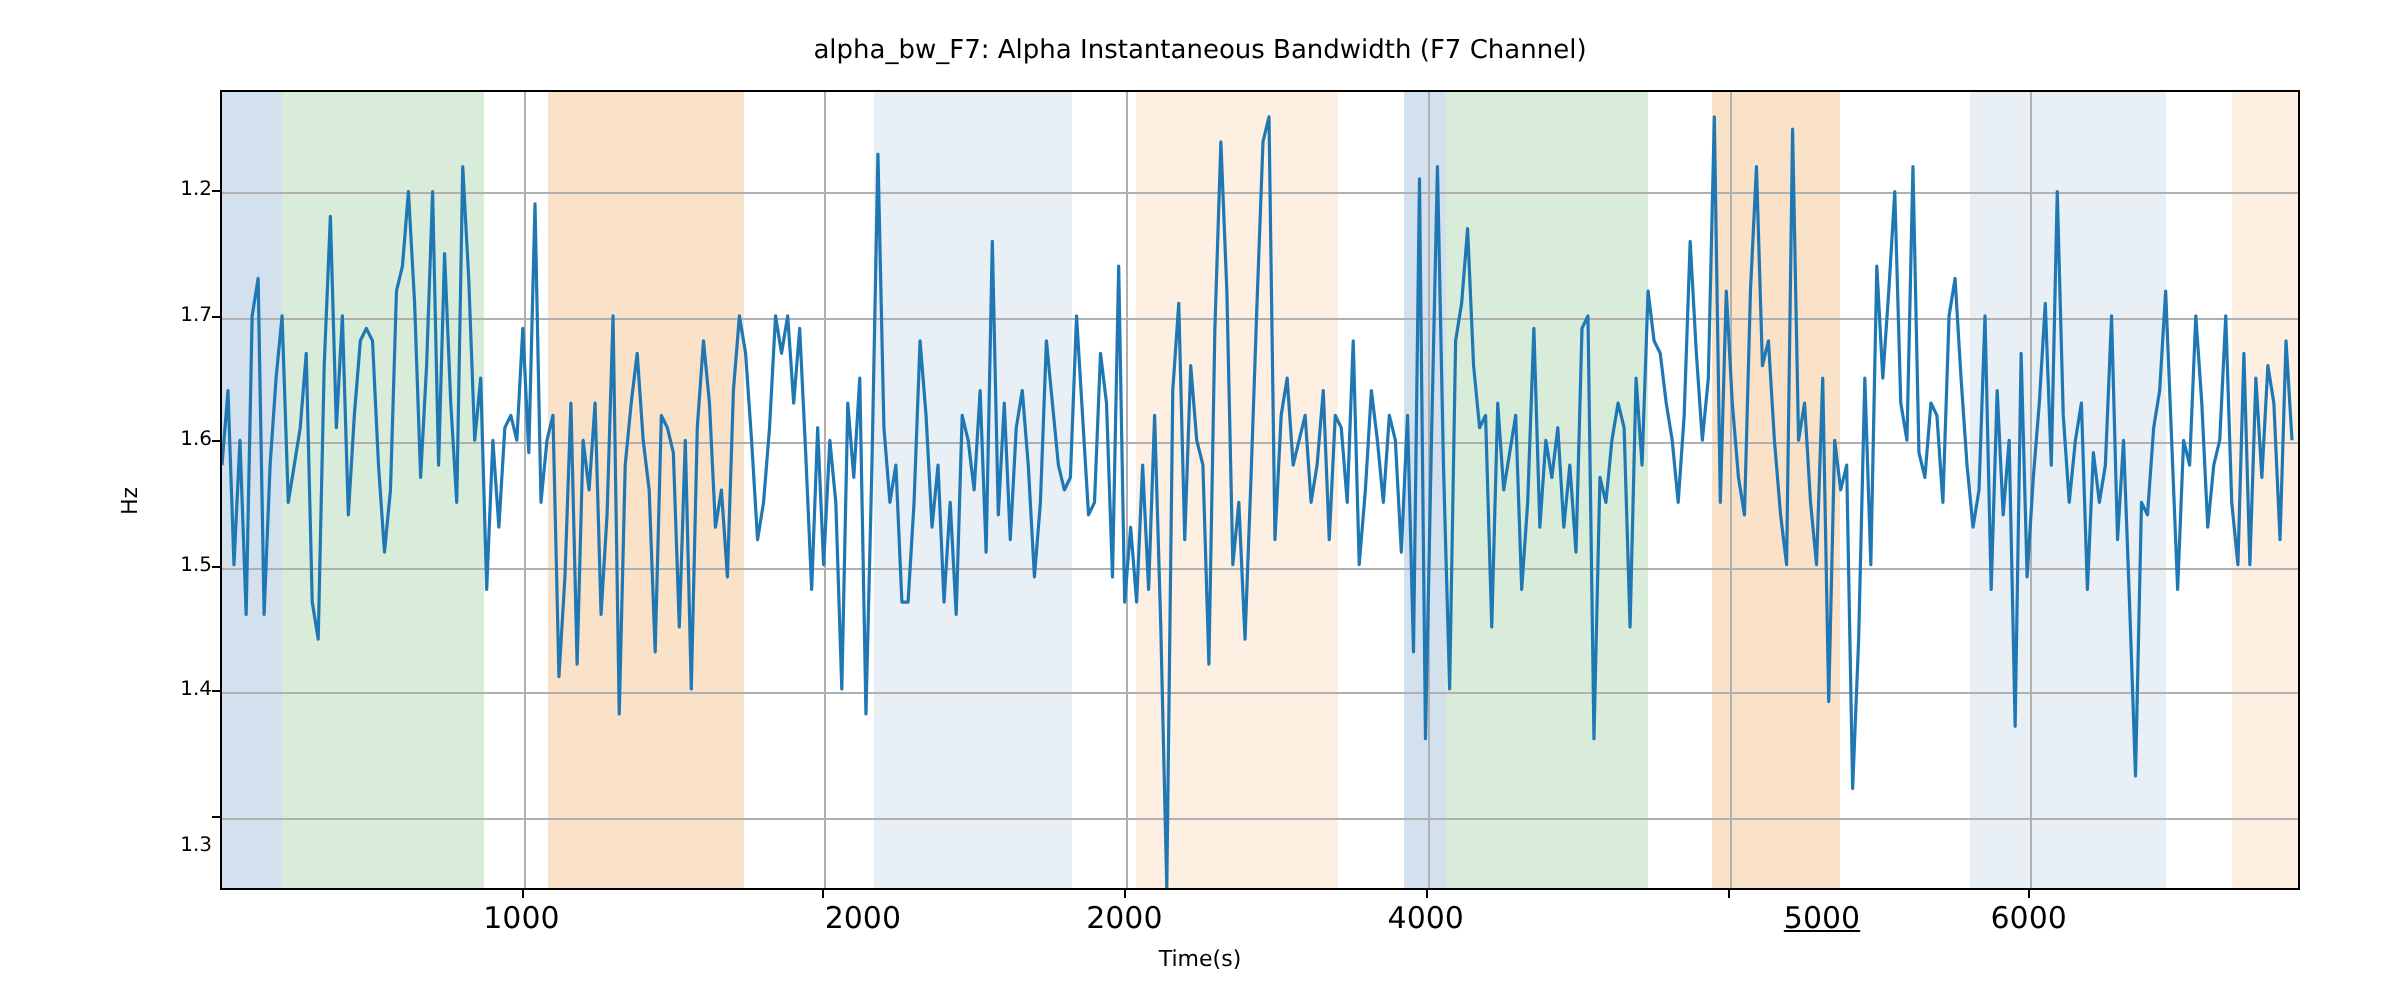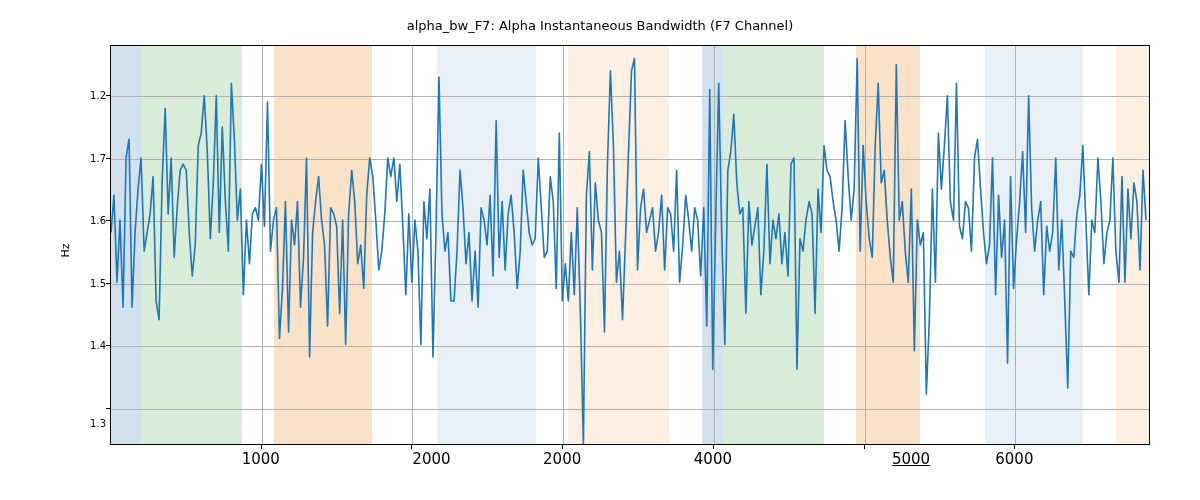--- a/index.html
+++ b/index.html
@@ -164,14 +164,15 @@
       <div class="ytick" style="top: 282.5px;">1.5</div>
       <div class="tickmark-y" style="top: 282.5px;"></div>
       <div class="ytick" style="top: 220px;">1.6</div>
       <div class="tickmark-y" style="top: 220px;"></div>
       <div class="ytick" style="top: 157.5px;">1.7</div>
       <div class="tickmark-y" style="top: 157.5px;"></div>
       <div class="ytick" style="top: 95px;">1.2</div>
       <div class="tickmark-y" style="top: 95px;"></div>
     </div>
 
+  <div class="xlabel">Time(s)</div>
 
 </div>
 
 </body></html>

